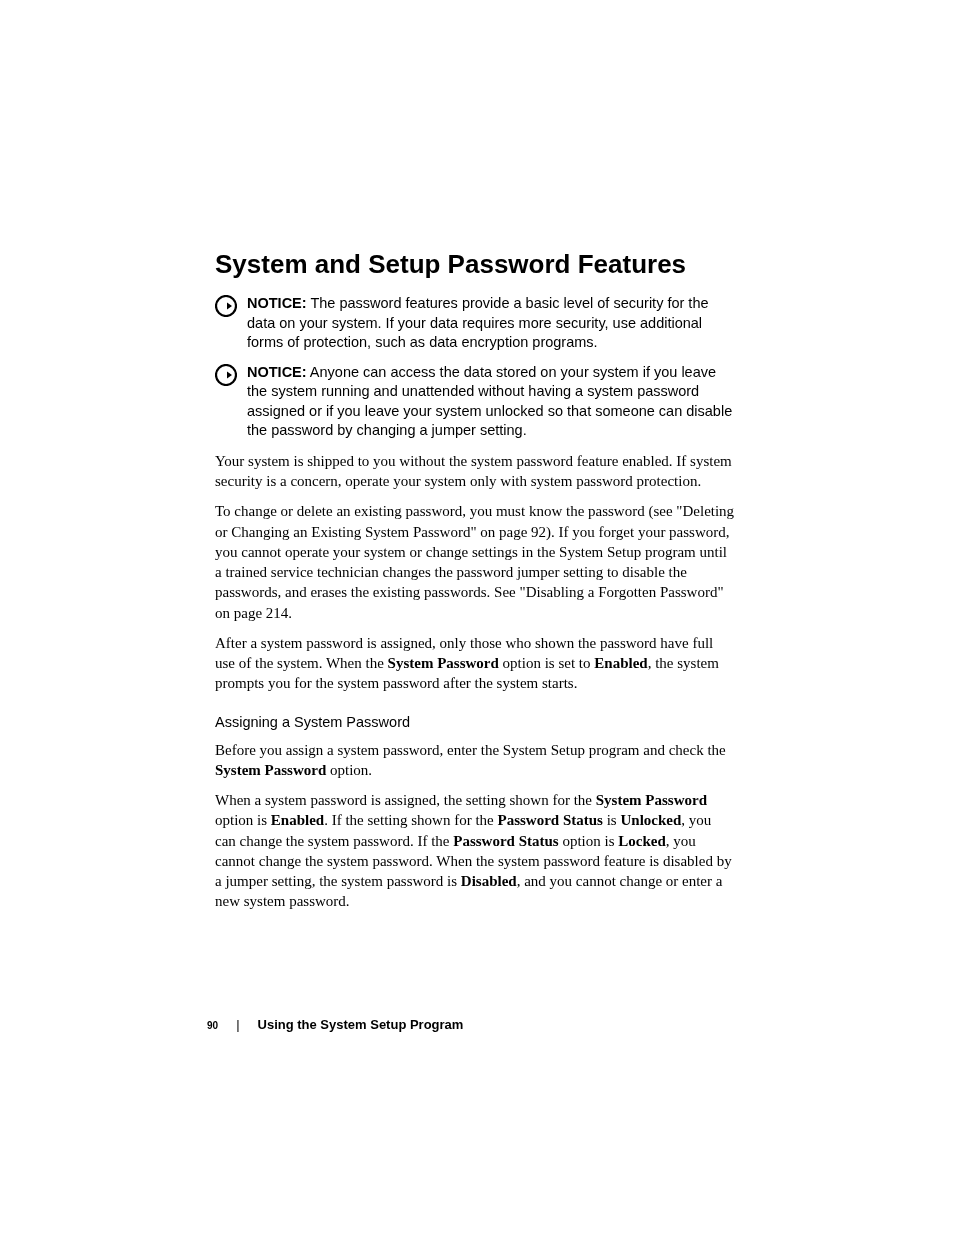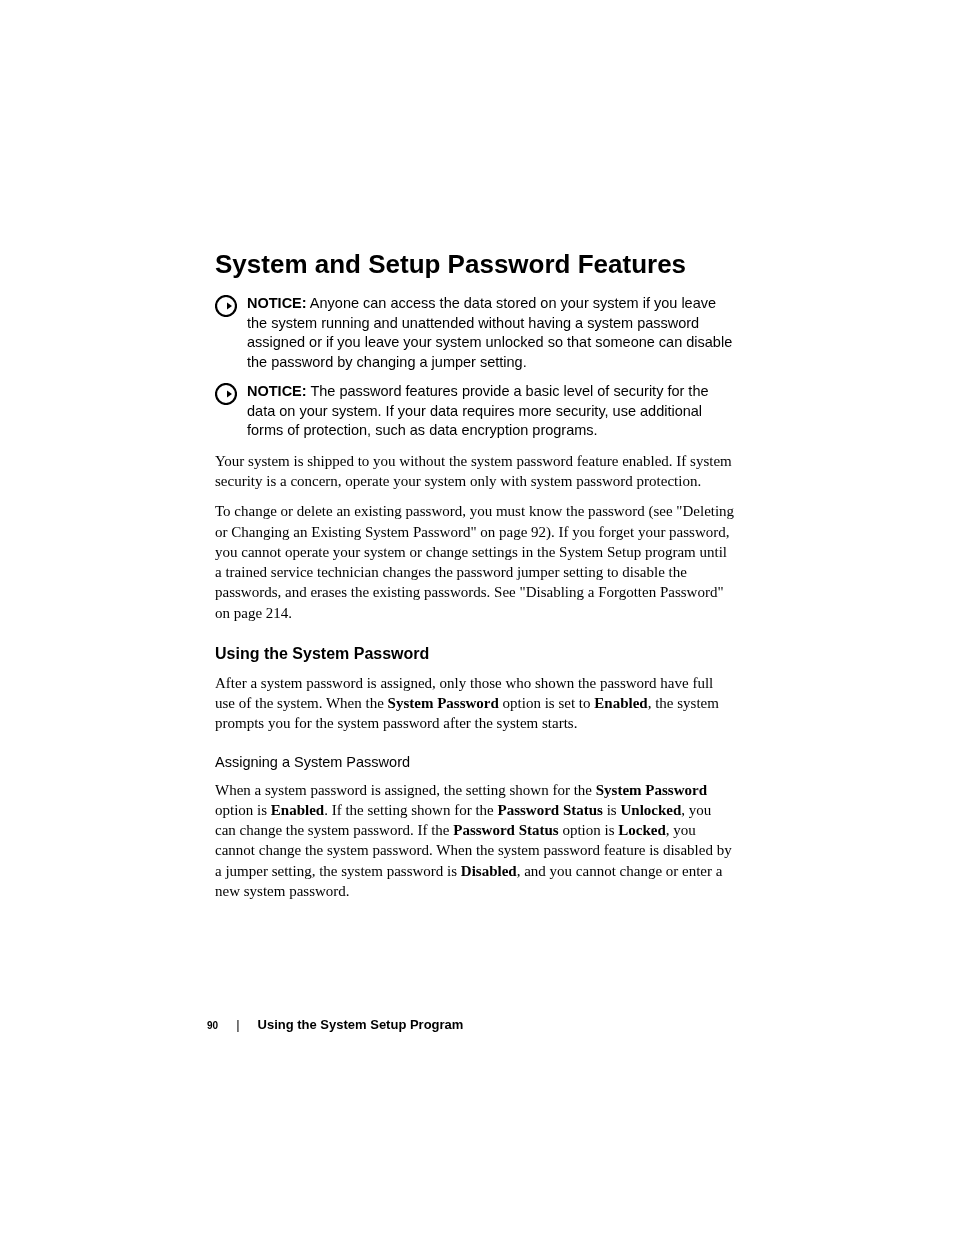--- a/index.html
+++ b/index.html
@@ -94,48 +94,50 @@
   <h1 class="h1">System and Setup Password Features</h1>
 
   <div class="notice-block">
     <span class="notice-icon">
       <svg viewBox="0 0 22 22" width="22" height="22">
         <circle cx="11" cy="11" r="10" fill="none" stroke="#000" stroke-width="2.2"></circle>
         <path d="M6 11 L12 11 L12 7.5 L17 11 L12 14.5 L12 11 Z" fill="#000"></path>
       </svg>
     </span>
     <div class="notice-text">
-      <b>NOTICE:</b><span> Anyone can access the data stored on your system if you leave the system running and unattended without having a system password assigned or if you leave your system unlocked so that someone can disable the password by changing a jumper setting.</span>
+      <b>NOTICE:</b><span> The password features provide a basic level of security for the data on your system. If your data requires more security, use additional forms of protection, such as data encryption programs.</span>
     </div>
   </div>
 
   <div class="notice-block">
     <span class="notice-icon">
       <svg viewBox="0 0 22 22" width="22" height="22">
         <circle cx="11" cy="11" r="10" fill="none" stroke="#000" stroke-width="2.2"></circle>
         <path d="M6 11 L12 11 L12 7.5 L17 11 L12 14.5 L12 11 Z" fill="#000"></path>
       </svg>
     </span>
     <div class="notice-text">
-      <b>NOTICE:</b><span> The password features provide a basic level of security for the data on your system. If your data requires more security, use additional forms of protection, such as data encryption programs.</span>
+      <b>NOTICE:</b><span> Anyone can access the data stored on your system if you leave the system running and unattended without having a system password assigned or if you leave your system unlocked so that someone can disable the password by changing a jumper setting.</span>
     </div>
   </div>
 
   <p class="body-p">Your system is shipped to you without the system password feature enabled. If system security is a concern, operate your system only with system password protection.</p>
 
   <p class="body-p">To change or delete an existing password, you must know the password (see "Deleting or Changing an Existing System Password" on page 92). If you forget your password, you cannot operate your system or change settings in the System Setup program until a trained service technician changes the password jumper setting to disable the passwords, and erases the existing passwords. See "Disabling a Forgotten Password" on page 214.</p>
 
-  <h2 class="h2">Using the System Password</h2>
 
   <p class="body-p">
     <span>After a system password is assigned, only those who shown the password have full use of the system. When the </span><b>System Password</b><span> option is set to </span><b>Enabled</b><span>, the system prompts you for the system password after the system starts.</span>
   </p>
 
   <h3 class="h3">Assigning a System Password</h3>
 
+  <p class="body-p">
+    <span>Before you assign a system password, enter the System Setup program and check the </span><b>System Password</b><span> option.</span>
+  </p>
 
   <p class="body-p">
     <span>When a system password is assigned, the setting shown for the </span><b>System Password</b><span> option is </span><b>Enabled</b><span>. If the setting shown for the </span><b>Password Status</b><span> is </span><b>Unlocked</b><span>, you can change the system password. If the </span><b>Password Status</b><span> option is </span><b>Locked</b><span>, you cannot change the system password. When the system password feature is disabled by a jumper setting, the system password is </span><b>Disabled</b><span>, and you cannot change or enter a new system password.</span>
   </p>
 
 </div>
 
 <div class="footer">
   <span class="pagenum">90</span>
   <span class="divider">|</span>

